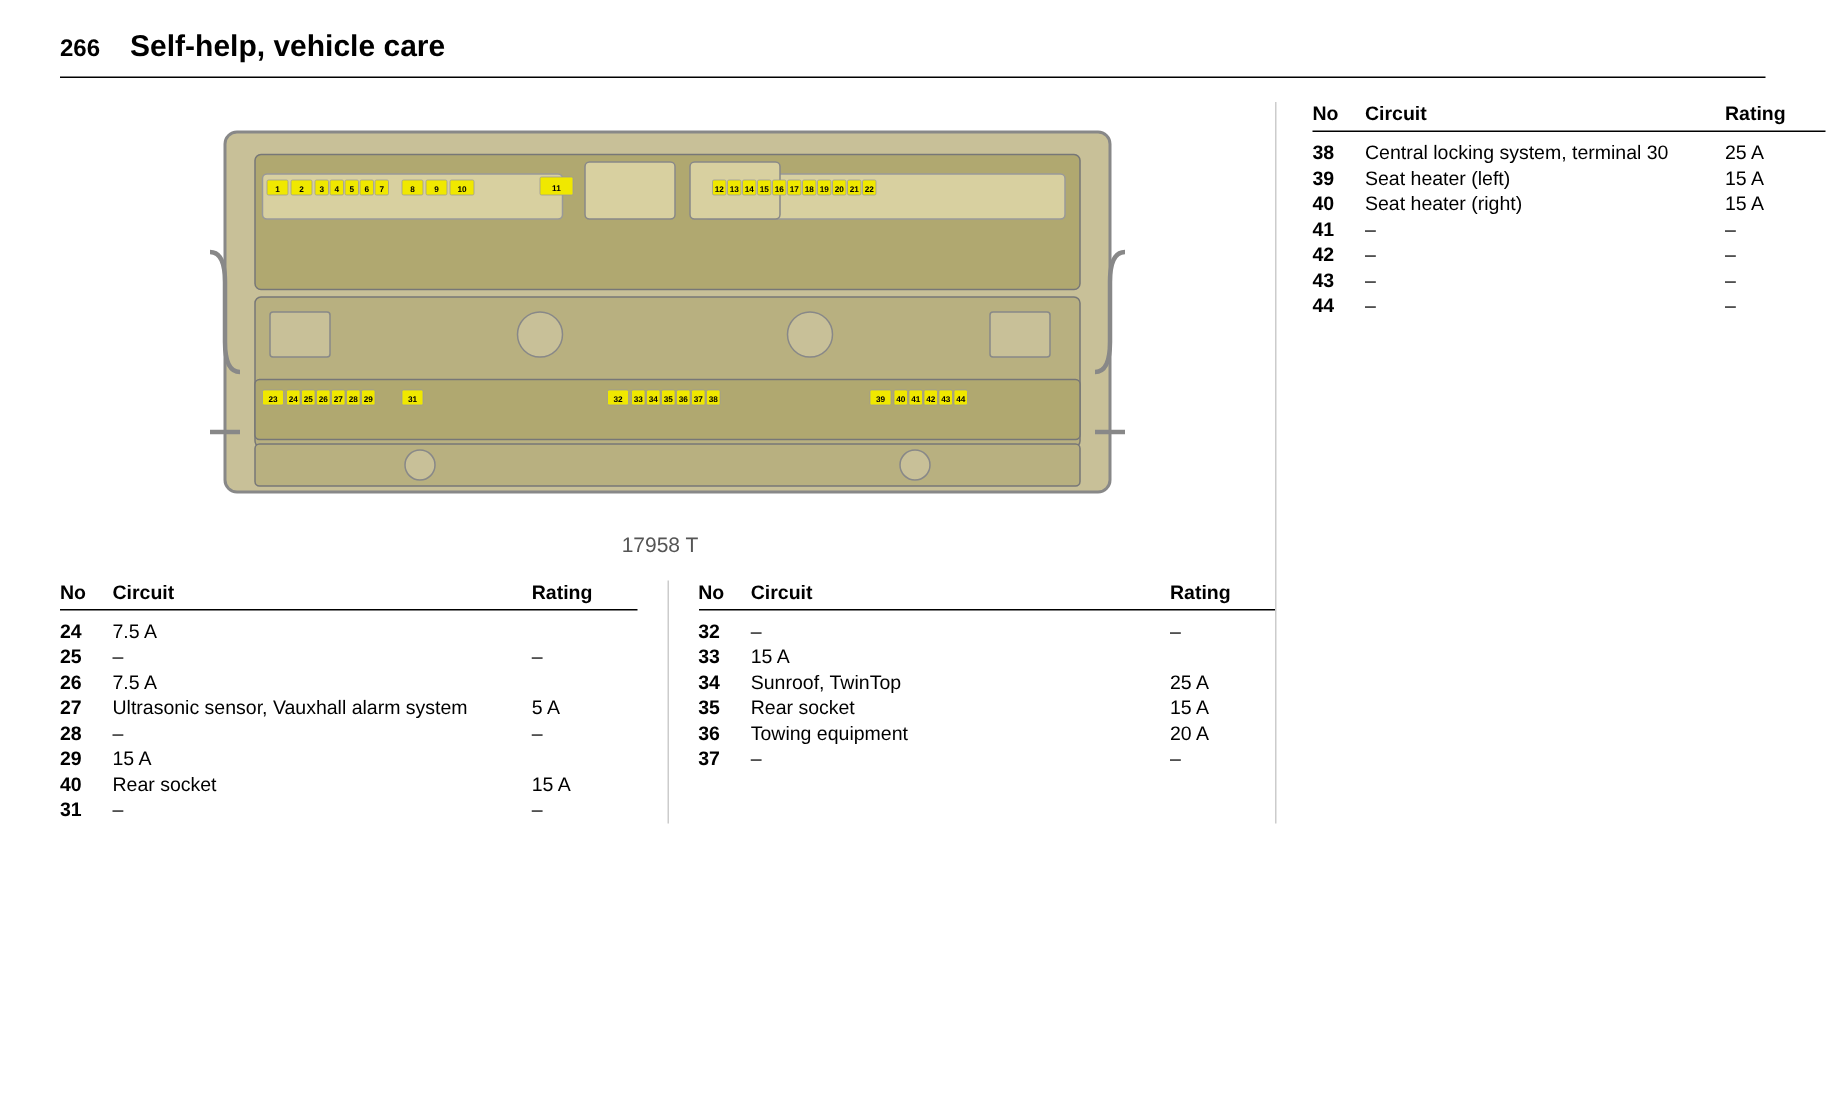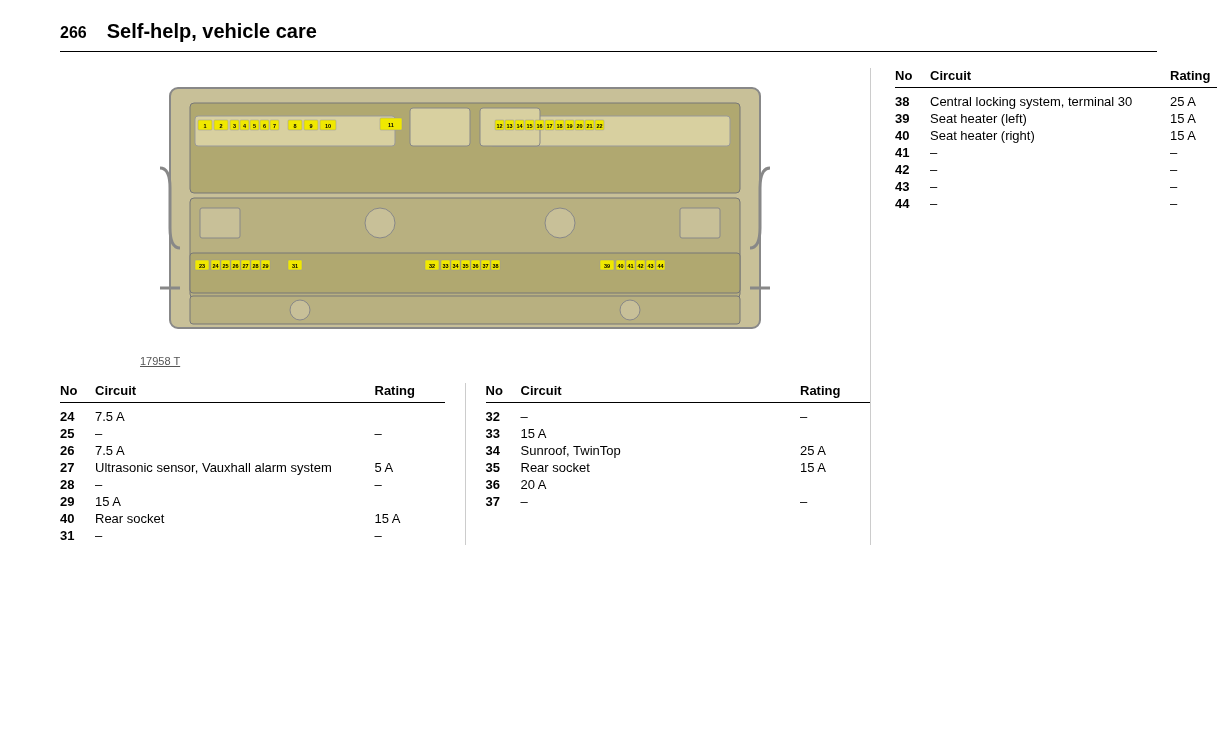--- a/index.html
+++ b/index.html
@@ -6,21 +6,21 @@
     body {
       font-family: Arial, Helvetica, sans-serif;
       font-size: 13px;
       background: #fff;
       color: #000;
       width: 1217px;
       min-height: 741px;
     }
 
     .page-container {
-      padding: 20px 60px;
+      padding: 20px 40px;
     }
 
     .page-header {
       display: flex;
       align-items: baseline;
       gap: 20px;
       padding-bottom: 8px;
       border-bottom: 1px solid #000;
       margin-bottom: 16px;
     }
@@ -48,26 +48,25 @@
       width: 650px;
       margin: 0 auto 16px auto;
       position: relative;
     }
 
     .fuse-box-svg {
       width: 100%;
     }
 
     .image-caption {
-      text-align: left;
-      font-size: 11px;
+      text-align: center;
+      font-size: 14px;
       color: #555;
       margin-top: 4px;
       padding-right: 10px;
-      text-decoration: underline;
     }
 
     .tables-row {
       display: flex;
       gap: 0;
     }
 
     .fuse-table {
       flex: 1;
       padding-right: 20px;
@@ -327,20 +326,21 @@
             <span class="col-circuit">Sunroof, TwinTop</span>
             <span class="col-rating">25 A</span>
           </div>
           <div class="table-row">
             <span class="col-no">35</span>
             <span class="col-circuit">Rear socket</span>
             <span class="col-rating">15 A</span>
           </div>
           <div class="table-row">
             <span class="col-no">36</span>
+            <span class="col-circuit">Towing equipment</span>
             <span class="col-rating">20 A</span>
           </div>
           <div class="table-row">
             <span class="col-no">37</span>
             <span class="col-circuit">–</span>
             <span class="col-rating">–</span>
           </div>
         </div>
       </div>
     </div>

